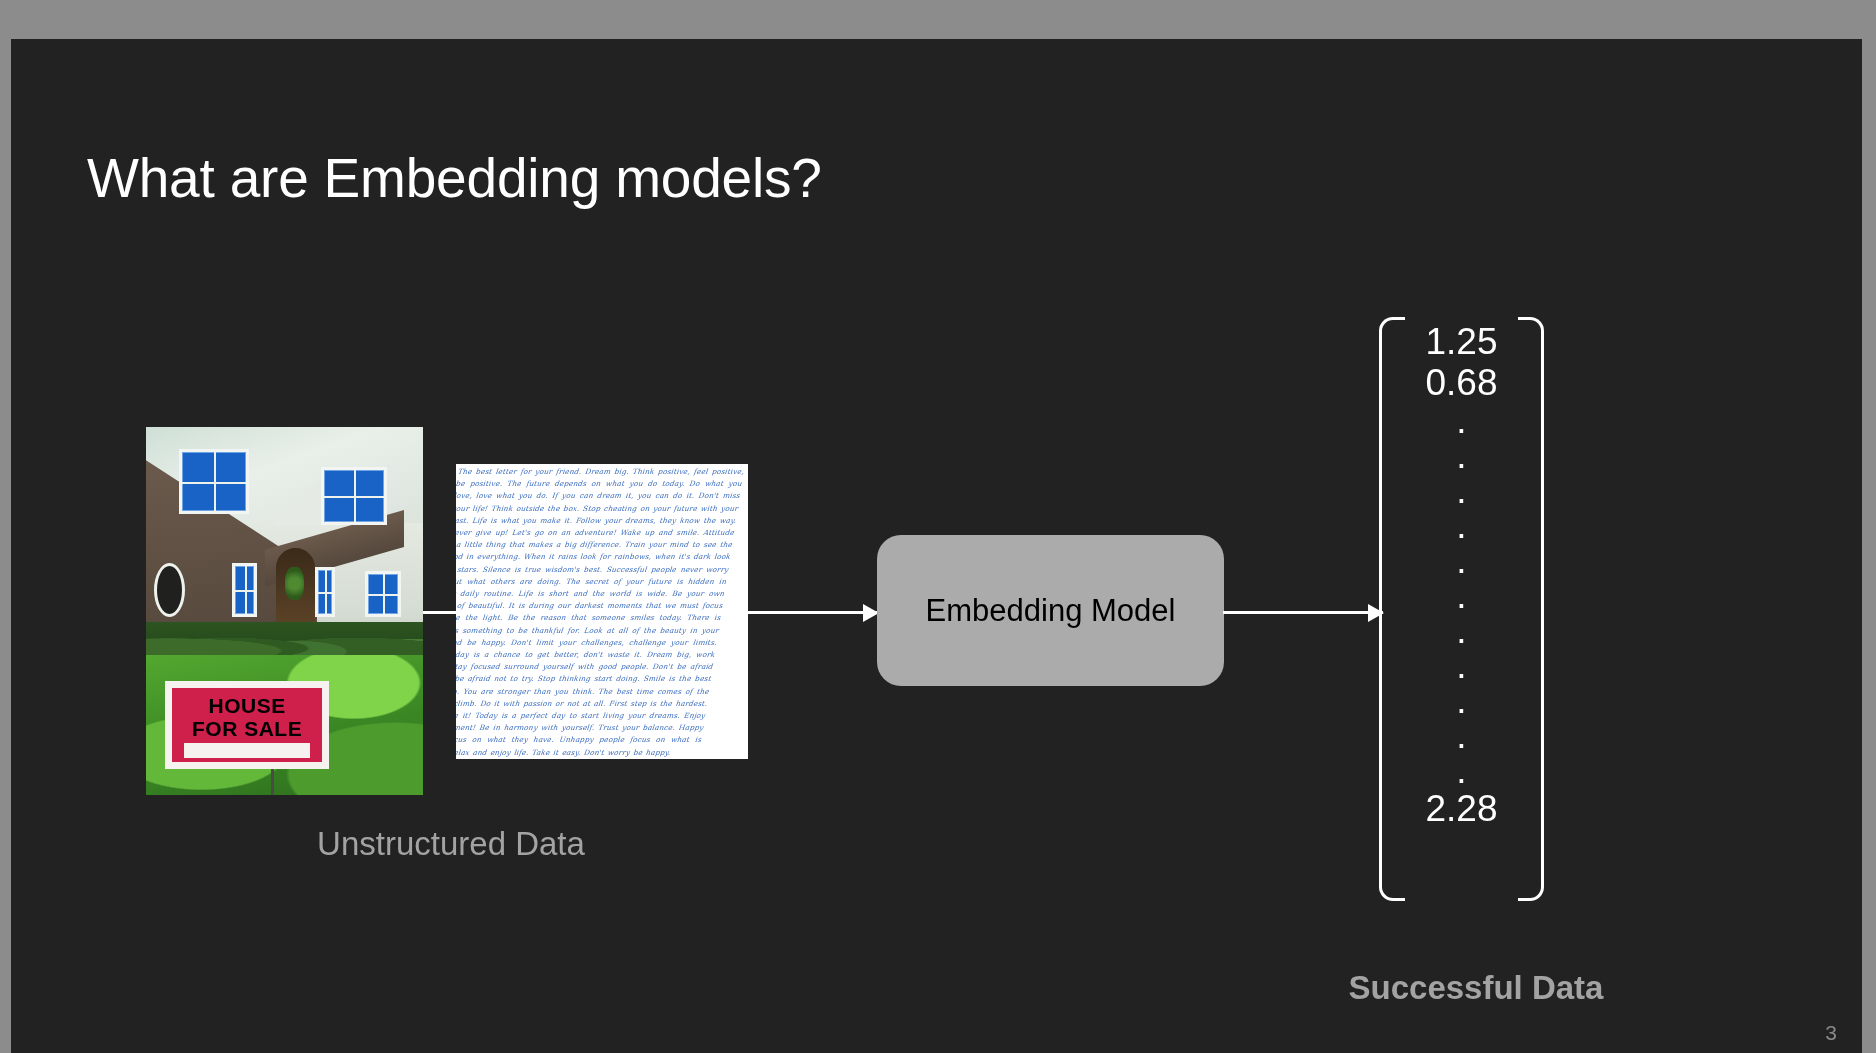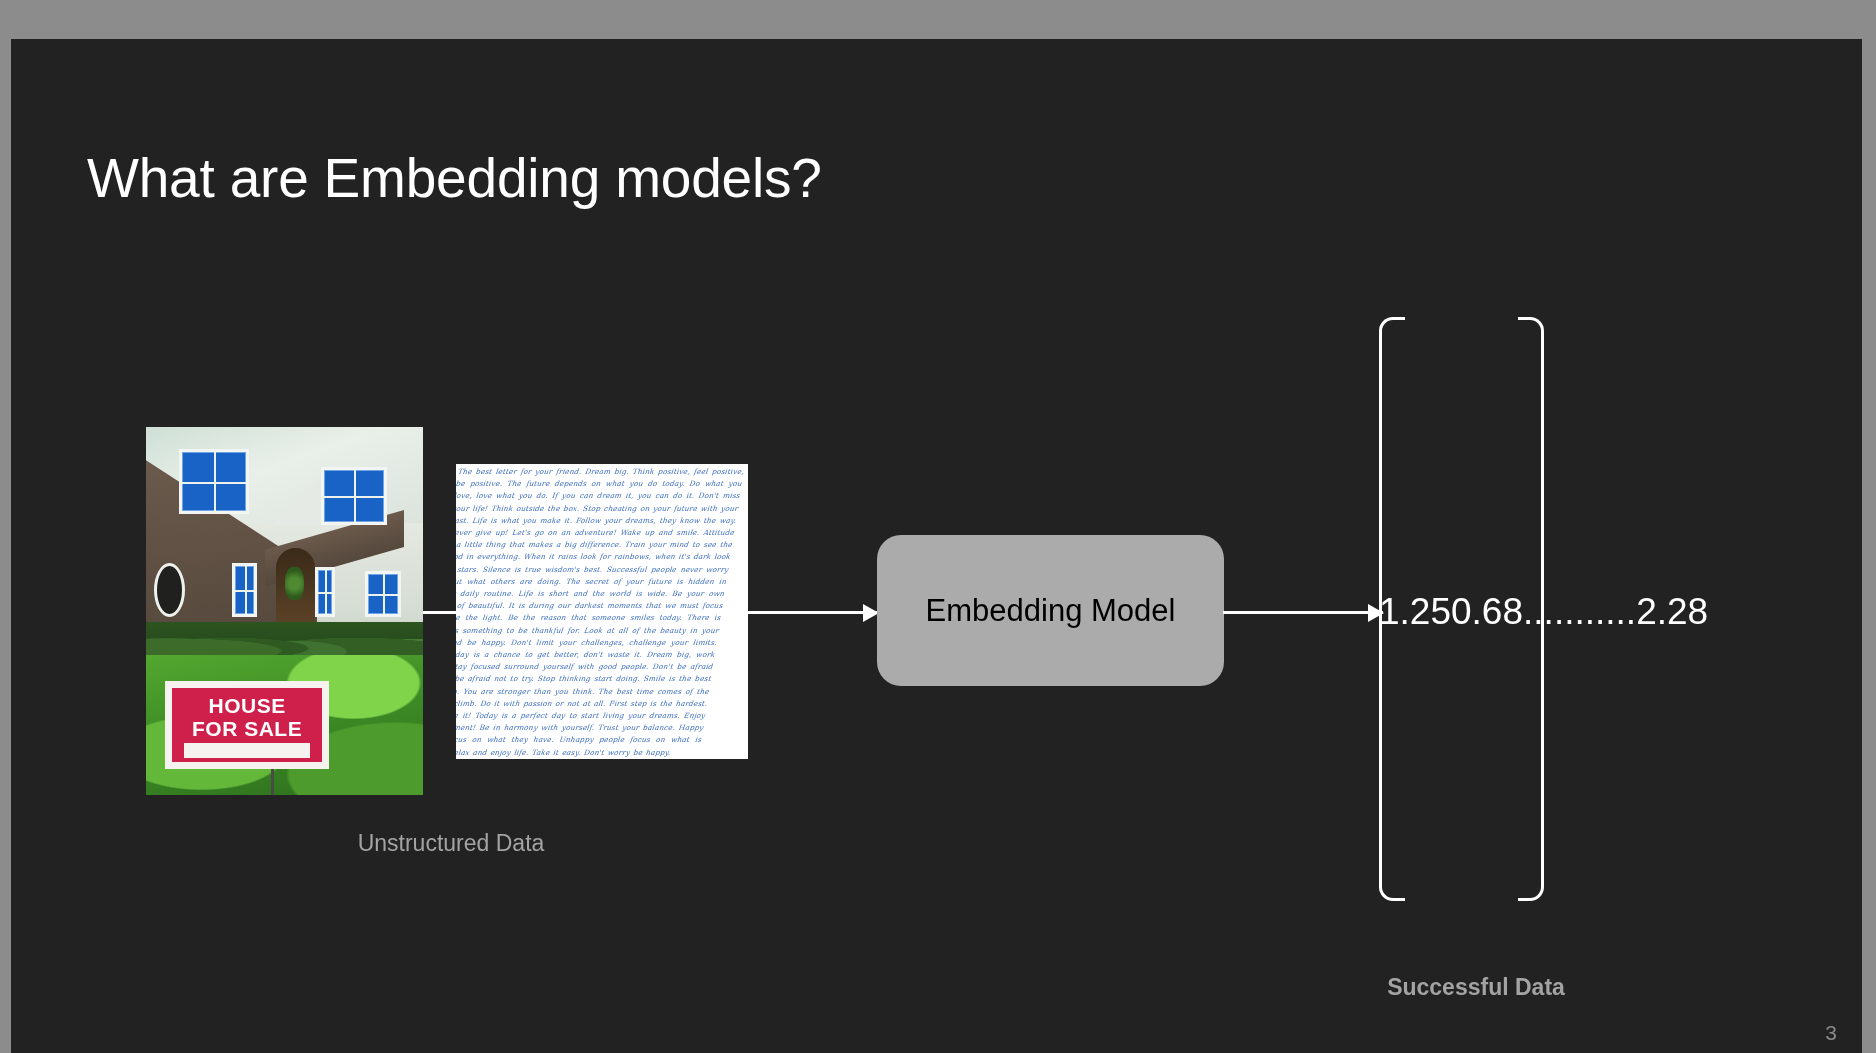--- a/index.html
+++ b/index.html
@@ -170,21 +170,21 @@
     border: 4px solid #cf1f4b;
     box-sizing: border-box;
     background: #cf1f4b;
     display: flex;
     flex-direction: column;
     align-items: center;
     justify-content: flex-start;
     padding-top: 3px;
   }
   .sign-line {
-    color: #ffffff;
+    color: #000000;
     font-weight: 700;
     font-family: "Liberation Sans", sans-serif;
     letter-spacing: 0.5px;
     line-height: 1;
   }
   .sign-l1 { font-size: 21px; }
   .sign-l2 { font-size: 21px; margin-top: 2px; }
   .sign-strip {
     margin-top: 4px;
     width: 86%;
@@ -288,21 +288,21 @@
     right: 0;
     border-right: 3px solid #ffffff;
     border-radius: 0 14px 14px 0;
   }
   #vector-values {
     position: absolute;
     left: 0; top: 0;
     width: 100%;
     height: 100%;
     display: flex;
-    flex-direction: row;
+    flex-direction: column;
     align-items: center;
     justify-content: flex-start;
     padding-top: 4px;
     box-sizing: border-box;
   }
   .vec-num {
     color: #ffffff;
     font-size: 37px;
     line-height: 41px;
     font-weight: 400;
@@ -313,21 +313,21 @@
     line-height: 35px;
     font-weight: 400;
     height: 35px;
     display: block;
   }
 
   
   .caption {
     position: absolute;
     color: #a3a3a3;
-    font-size: 23px;
+    font-size: 33px;
     line-height: 41px;
     text-align: center;
     white-space: nowrap;
   }
   #caption-unstructured {
     left: 275px;
     top: 784px;
     width: 330px;
   }
   #caption-vectors {

